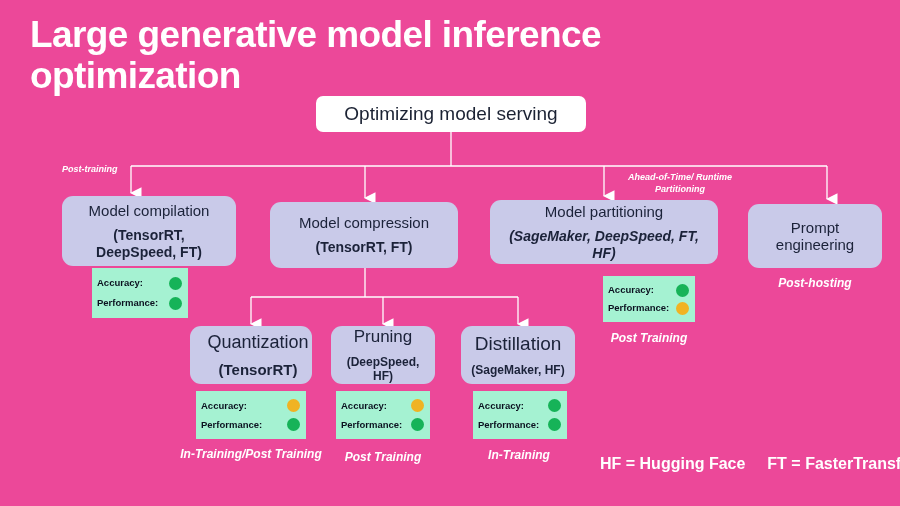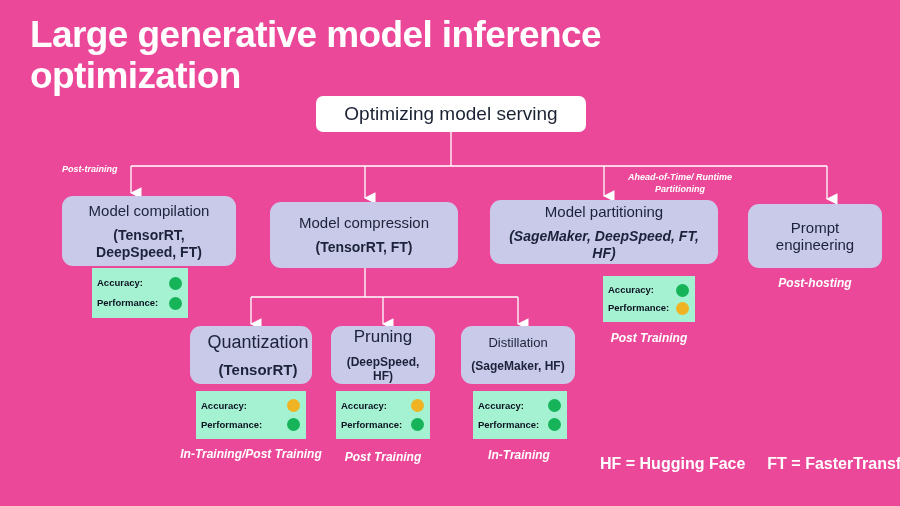--- a/index.html
+++ b/index.html
@@ -277,21 +277,21 @@
       <span class="dot" style="background:#f0b323;"></span>
     </div>
     <div class="status-row">
       <span>Performance:</span>
       <span class="dot" style="background:#16b358;"></span>
     </div>
   </div>
   <div class="caption" style="left:327px; top:450px; width:112px;">Post Training</div>
 
   <div class="node" style="left:461px; top:326px; width:114px; height:58px;">
-    <div class="n-title" style="font-size:13px;">Distillation</div>
+    <div class="n-title" style="font-size:19px;">Distillation</div>
     <div class="n-sub" style="font-size:12px;">(SageMaker, HF)</div>
   </div>
   <div class="status-card" style="left:473px; top:391px; width:94px; height:48px;">
     <div class="status-row">
       <span>Accuracy:</span>
       <span class="dot" style="background:#16b358;"></span>
     </div>
     <div class="status-row">
       <span>Performance:</span>
       <span class="dot" style="background:#16b358;"></span>

